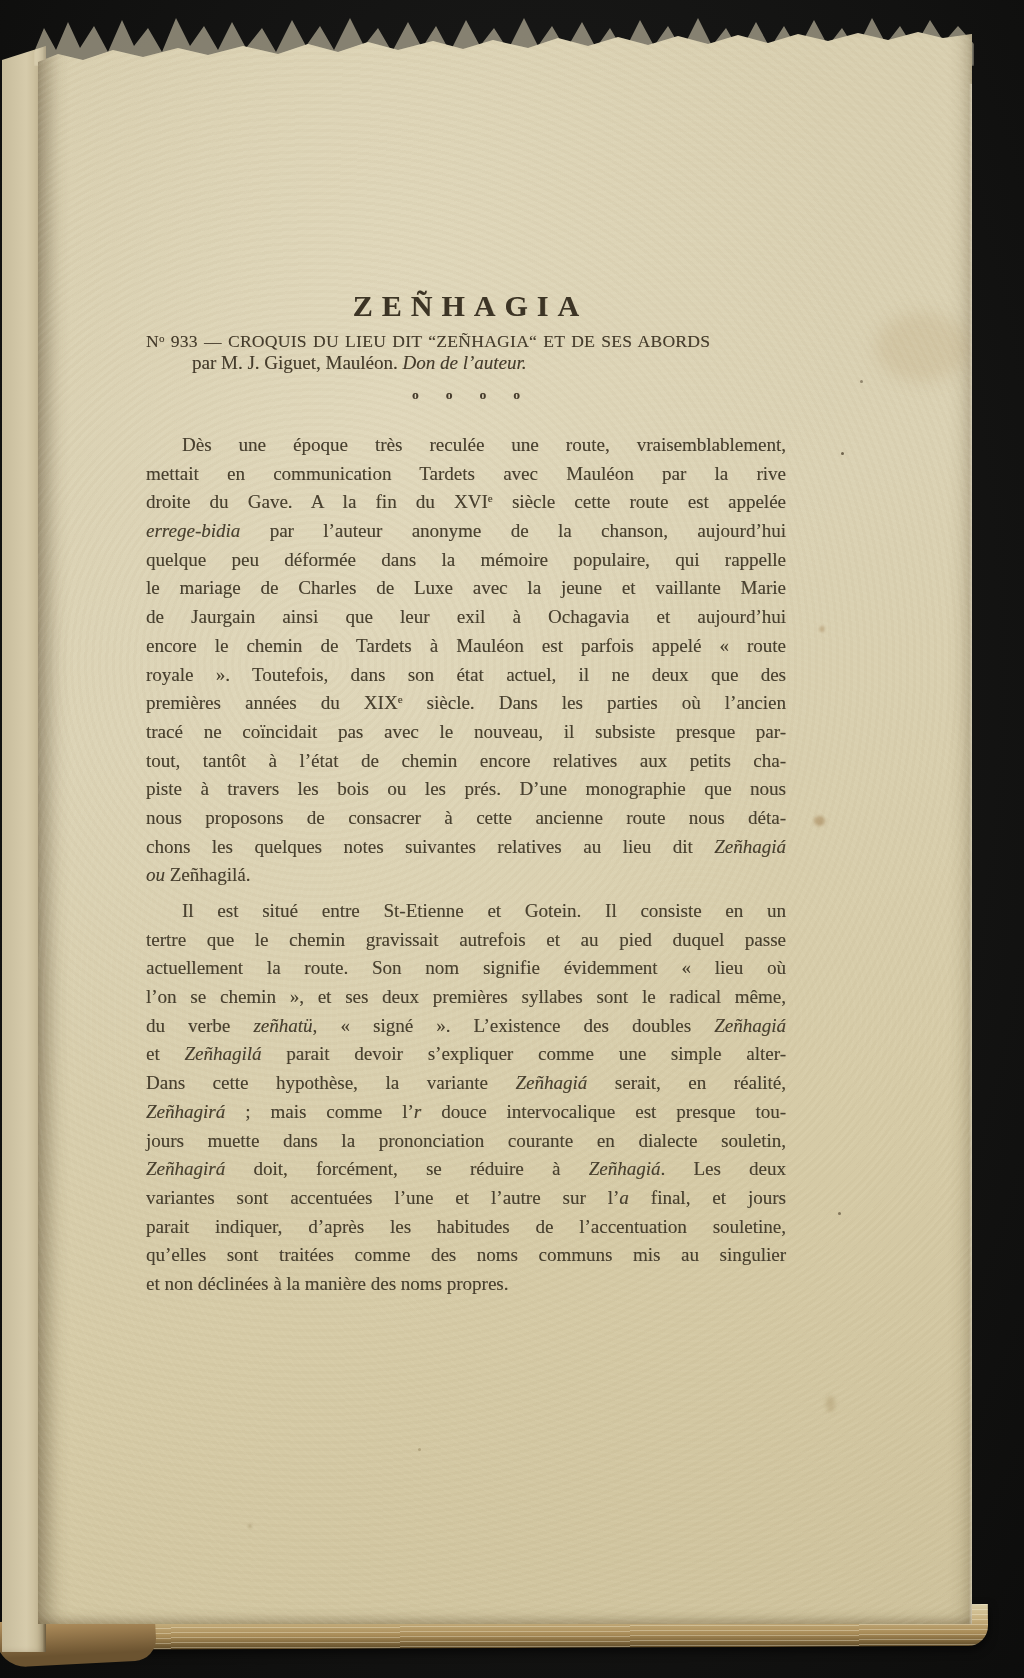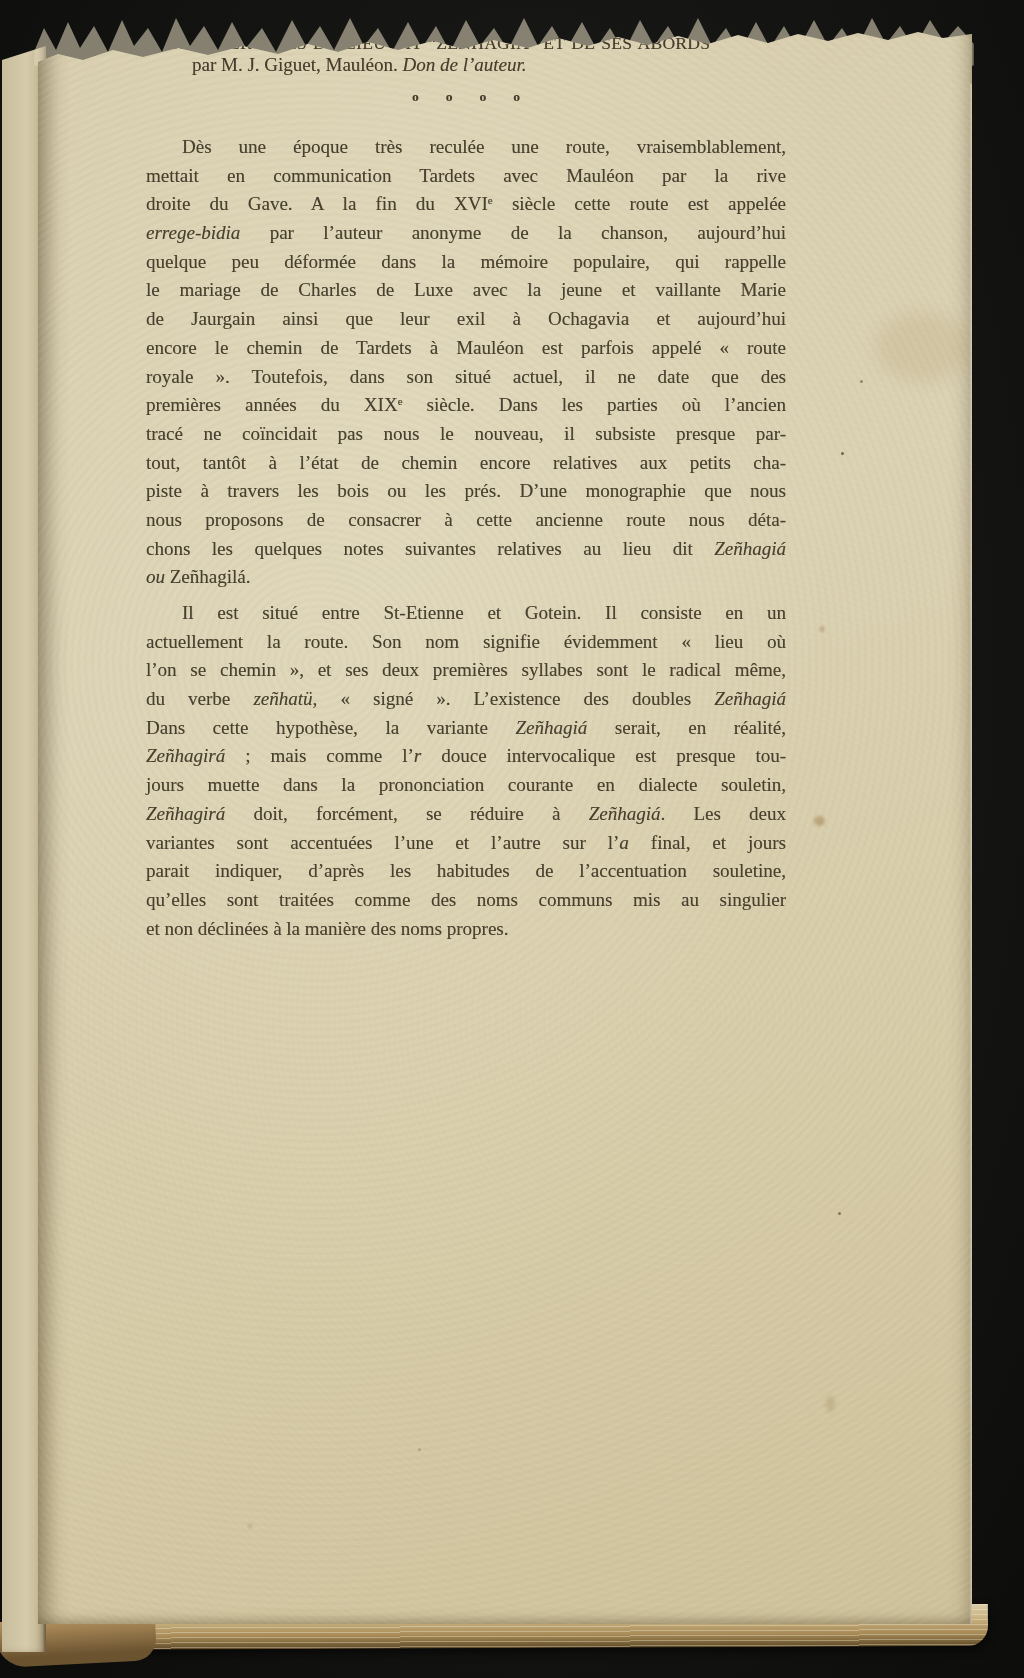--- a/index.html
+++ b/index.html
@@ -113,20 +113,21 @@
     <div class="stain" style="left:781px;top:602px;width:6px;height:6px;background:rgba(145,105,55,0.28);filter:blur(1px);"></div>
     <div class="stain" style="left:803px;top:428px;width:3px;height:3px;background:rgba(75,62,42,0.75);"></div>
     <div class="stain" style="left:822px;top:356px;width:3px;height:3px;background:rgba(75,62,42,0.50);"></div>
     <div class="stain" style="left:788px;top:1372px;width:9px;height:16px;background:rgba(150,125,80,0.28);filter:blur(2px);"></div>
     <div class="stain" style="left:800px;top:1188px;width:3px;height:3px;background:rgba(75,62,42,0.60);"></div>
     <div class="stain" style="left:380px;top:1424px;width:3px;height:3px;background:rgba(120,100,60,0.35);"></div>
     <div class="stain" style="left:210px;top:1500px;width:4px;height:4px;background:rgba(130,110,70,0.30);filter:blur(1px);"></div>
 
     <div class="content">
 
+      <h1 class="title">ZEÑHAGIA</h1>
 
       <div class="catalog"><span>N</span><sup>o</sup><span> 933 — CROQUIS DU LIEU DIT “ZEÑHAGIA“ ET DE SES ABORDS</span></div>
 
       <div class="byline"><span>par M. J. Giguet, Mauléon. </span><em>Don de l’auteur.</em></div>
 
       <div class="ornament">
         <span>o</span>
         <span>o</span>
         <span>o</span>
         <span>o</span>
@@ -135,34 +136,36 @@
       <div class="paragraphs">
           <div class="para">
             <div class="line indent"><span>Dès une époque très reculée une route, vraisemblablement,</span></div>
             <div class="line"><span>mettait en communication Tardets avec Mauléon par la rive</span></div>
             <div class="line"><span>droite du Gave. A la fin du XVI</span><sup>e</sup><span> siècle cette route est appelée</span></div>
             <div class="line"><em>errege-bidia</em><span> par l’auteur anonyme de la chanson, aujourd’hui</span></div>
             <div class="line"><span>quelque peu déformée dans la mémoire populaire, qui rappelle</span></div>
             <div class="line"><span>le mariage de Charles de Luxe avec la jeune et vaillante Marie</span></div>
             <div class="line"><span>de Jaurgain ainsi que leur exil à Ochagavia et aujourd’hui</span></div>
             <div class="line"><span>encore le chemin de Tardets à Mauléon est parfois appelé « route</span></div>
-            <div class="line"><span>royale ». Toutefois, dans son situé actuel, il ne date que des</span></div>
+            <div class="line"><span>royale ». Toutefois, dans son état actuel, il ne deux que des</span></div>
             <div class="line"><span>premières années du XIX</span><sup>e</sup><span> siècle. Dans les parties où l’ancien</span></div>
-            <div class="line"><span>tracé ne coïncidait pas nous le nouveau, il subsiste presque par-</span></div>
+            <div class="line"><span>tracé ne coïncidait pas avec le nouveau, il subsiste presque par-</span></div>
             <div class="line"><span>tout, tantôt à l’état de chemin encore relatives aux petits cha-</span></div>
             <div class="line"><span>piste à travers les bois ou les prés. D’une monographie que nous</span></div>
             <div class="line"><span>nous proposons de consacrer à cette ancienne route nous déta-</span></div>
             <div class="line"><span>chons les quelques notes suivantes relatives au lieu dit </span><em>Zeñhagiá</em></div>
             <div class="line last"><em>ou </em><span>Zeñhagilá.</span></div>
           </div>
           <div class="para">
             <div class="line indent"><span>Il est situé entre St-Etienne et Gotein. Il consiste en un</span></div>
+            <div class="line"><span>tertre que le chemin gravissait autrefois et au pied duquel passe</span></div>
             <div class="line"><span>actuellement la route. Son nom signifie évidemment « lieu où</span></div>
             <div class="line"><span>l’on se chemin », et ses deux premières syllabes sont le radical même,</span></div>
             <div class="line"><span>du verbe </span><em>zeñhatü</em><span>, « signé ». L’existence des doubles </span><em>Zeñhagiá</em></div>
+            <div class="line"><span>et </span><em>Zeñhagilá</em><span> parait devoir s’expliquer comme une simple alter-</span></div>
             <div class="line"><span>Dans cette hypothèse, la variante </span><em>Zeñhagiá</em><span> serait, en réalité,</span></div>
             <div class="line"><em>Zeñhagirá</em><span> ; mais comme l’</span><em>r</em><span> douce intervocalique est presque tou-</span></div>
             <div class="line"><span>jours muette dans la prononciation courante en dialecte souletin,</span></div>
             <div class="line"><em>Zeñhagirá</em><span> doit, forcément, se réduire à </span><em>Zeñhagiá</em><span>. Les deux</span></div>
             <div class="line"><span>variantes sont accentuées l’une et l’autre sur l’</span><em>a</em><span> final, et jours</span></div>
             <div class="line"><span>parait indiquer, d’après les habitudes de l’accentuation souletine,</span></div>
             <div class="line"><span>qu’elles sont traitées comme des noms communs mis au singulier</span></div>
             <div class="line last"><span>et non déclinées à la manière des noms propres.</span></div>
           </div>
         </div>

